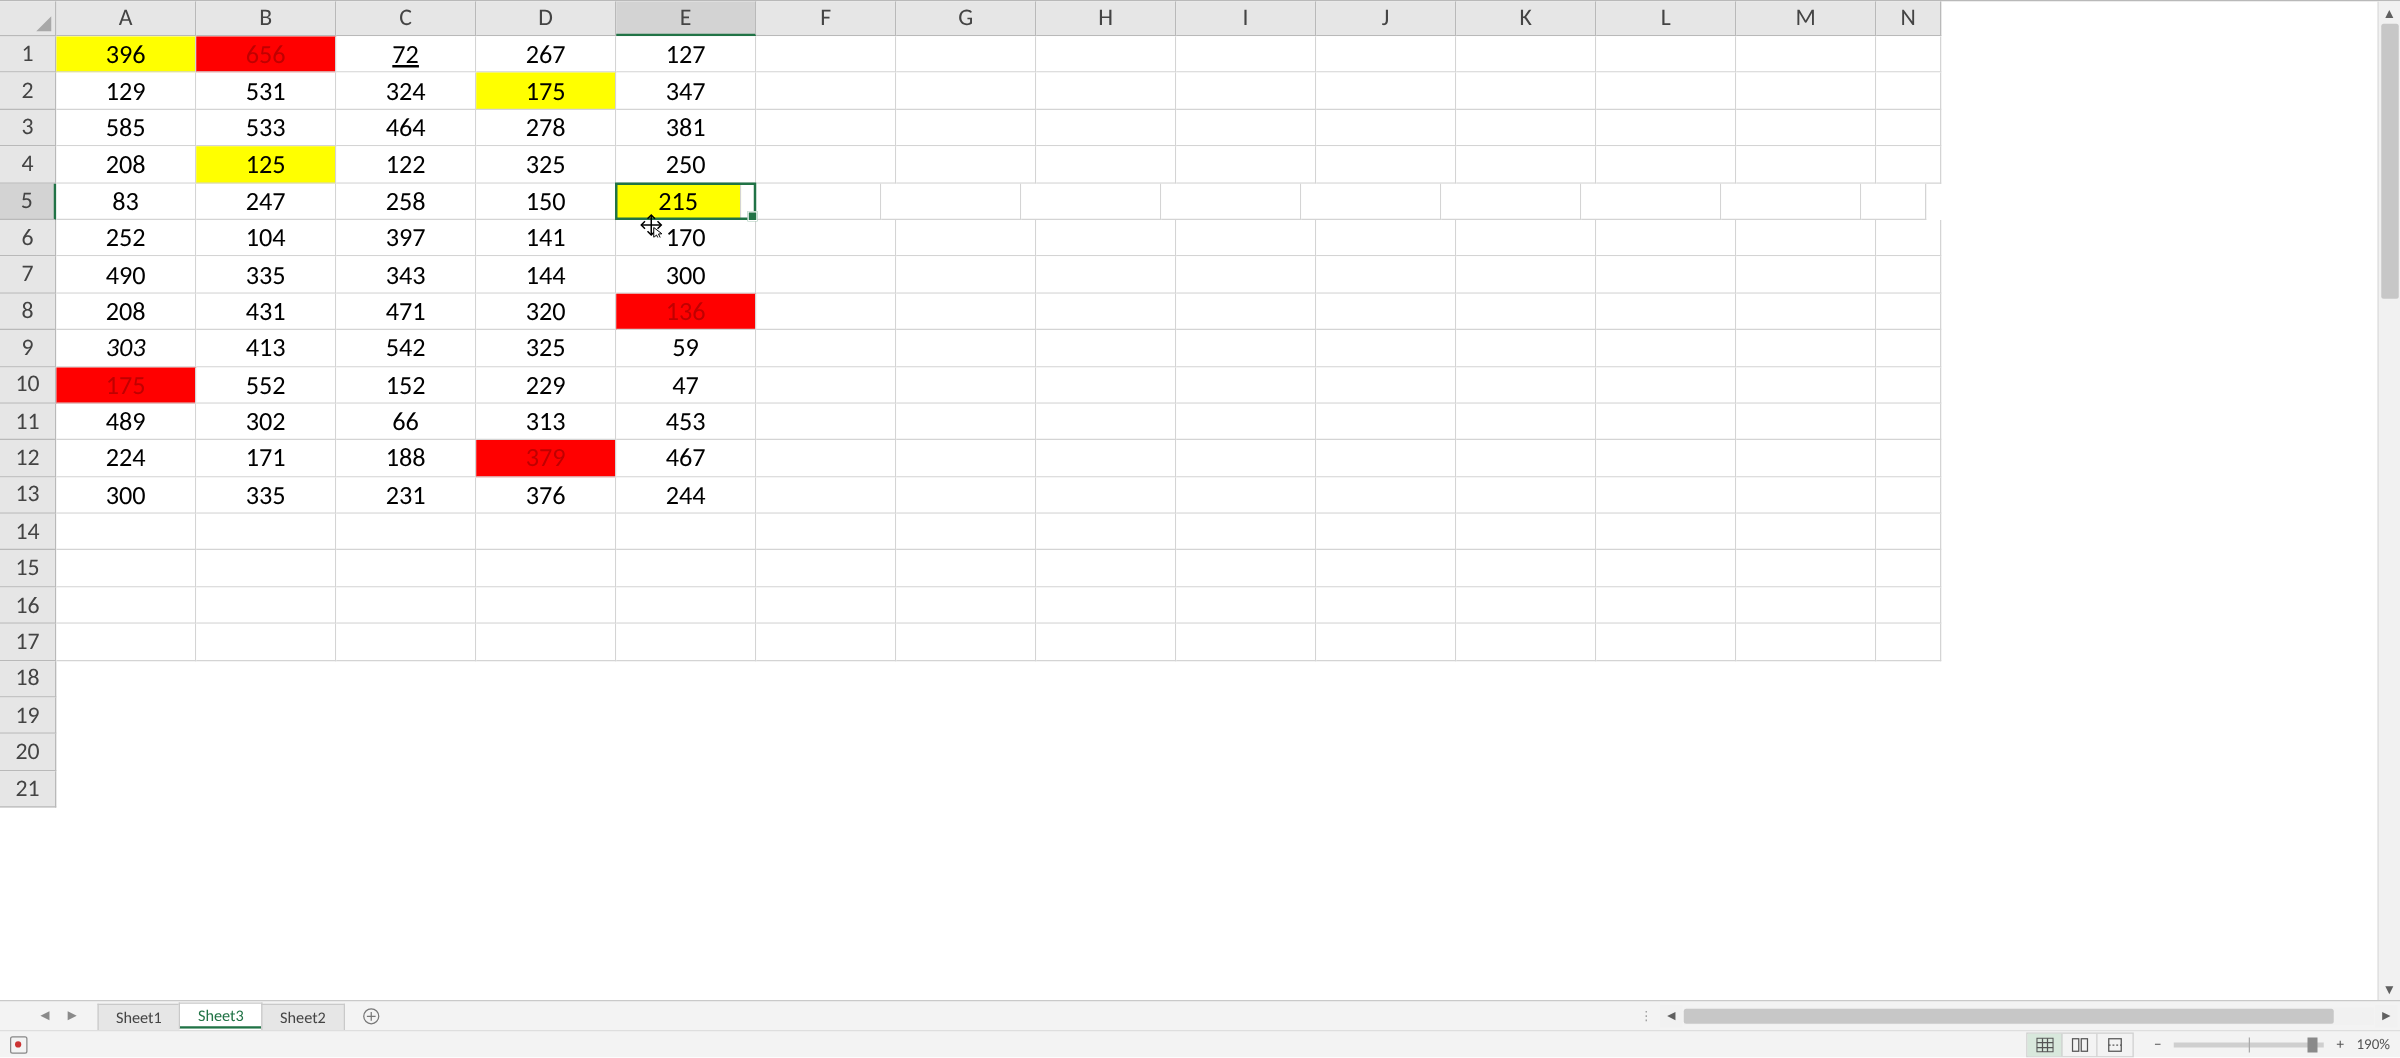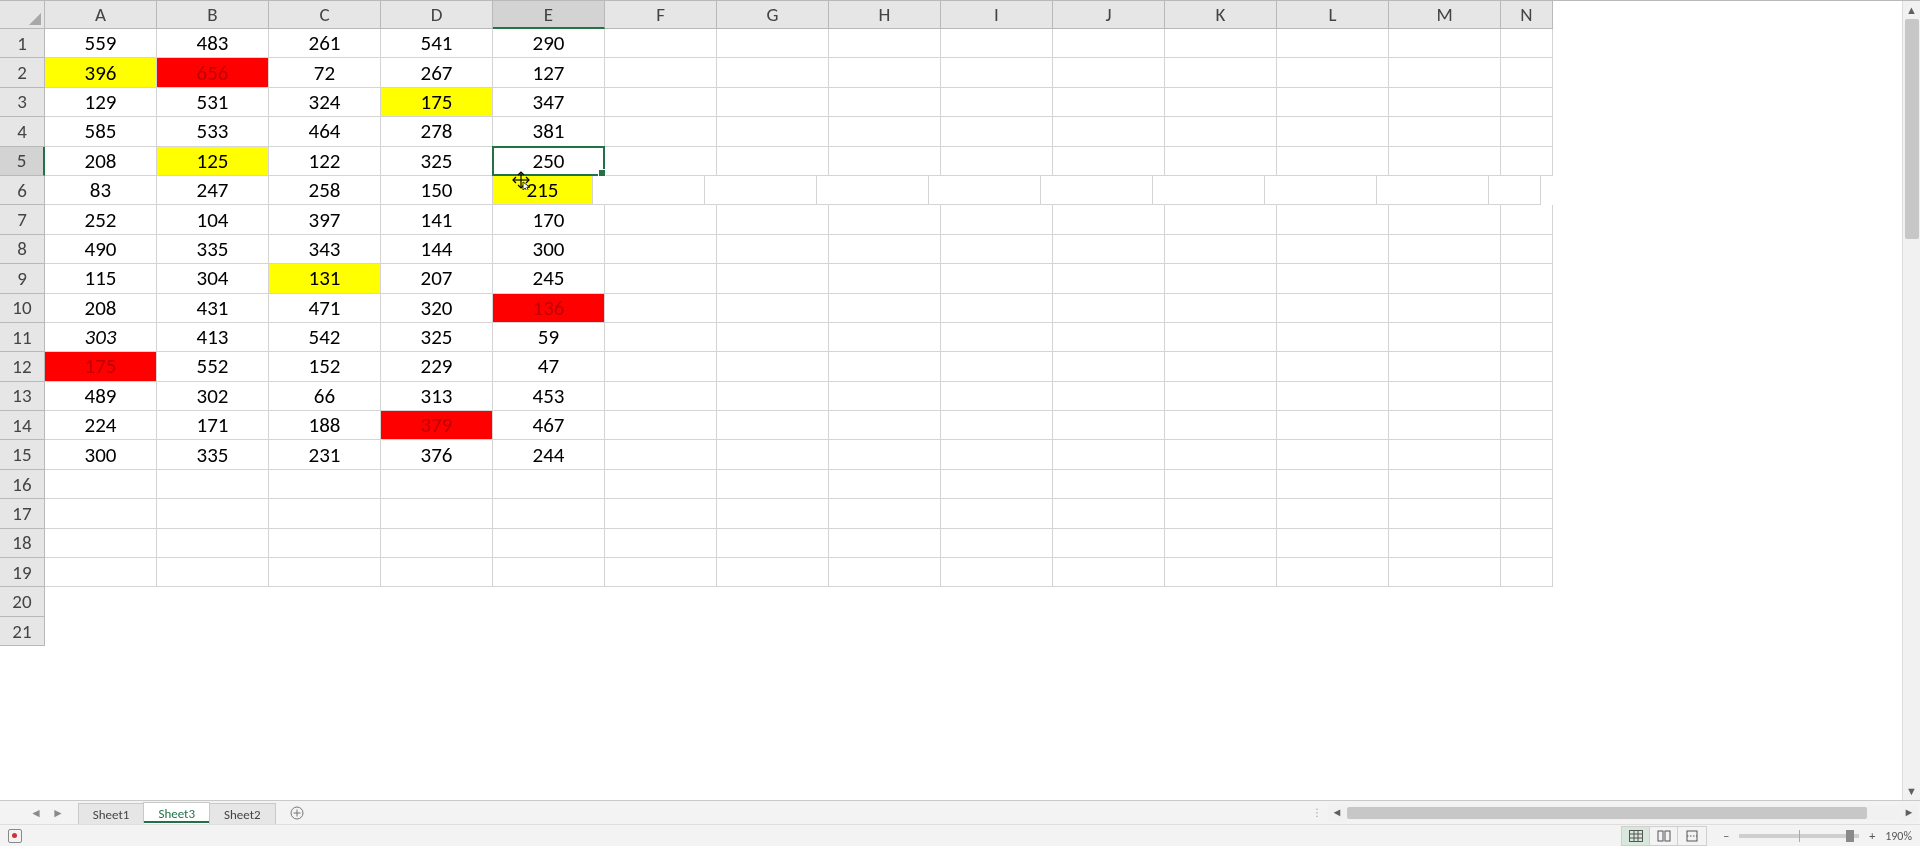--- a/index.html
+++ b/index.html
@@ -185,40 +185,24 @@
           <div class="row-head">15</div>
           <div class="row-head">16</div>
           <div class="row-head">17</div>
           <div class="row-head">18</div>
           <div class="row-head">19</div>
           <div class="row-head">20</div>
           <div class="row-head">21</div>
         </div>
       <div class="cells" id="cells">
 
-        <div class="row">
-            <div class="cell" style="width: 112px;">559</div>
-            <div class="cell" style="width: 112px;">483</div>
-            <div class="cell" style="width: 112px;">261</div>
-            <div class="cell" style="width: 112px;">541</div>
-            <div class="cell" style="width: 112px;">290</div>
-            <div class="cell" style="width: 112px;"></div>
-            <div class="cell" style="width: 112px;"></div>
-            <div class="cell" style="width: 112px;"></div>
-            <div class="cell" style="width: 112px;"></div>
-            <div class="cell" style="width: 112px;"></div>
-            <div class="cell" style="width: 112px;"></div>
-            <div class="cell" style="width: 112px;"></div>
-            <div class="cell" style="width: 112px;"></div>
-            <div class="cell" style="width: 52px;"></div>
-          </div>
           <div class="row">
             <div class="cell yellow" style="width: 112px;">396</div>
             <div class="cell red" style="width: 112px;">656</div>
-            <div class="cell" style="width: 112px;">72</div>
+            <div class="cell" style="width: 112px; text-decoration: underline;">72</div>
             <div class="cell" style="width: 112px;">267</div>
             <div class="cell" style="width: 112px;">127</div>
             <div class="cell" style="width: 112px;"></div>
             <div class="cell" style="width: 112px;"></div>
             <div class="cell" style="width: 112px;"></div>
             <div class="cell" style="width: 112px;"></div>
             <div class="cell" style="width: 112px;"></div>
             <div class="cell" style="width: 112px;"></div>
             <div class="cell" style="width: 112px;"></div>
             <div class="cell" style="width: 112px;"></div>
@@ -303,36 +287,20 @@
             <div class="cell" style="width: 112px;"></div>
             <div class="cell" style="width: 112px;"></div>
             <div class="cell" style="width: 52px;"></div>
           </div>
           <div class="row">
             <div class="cell" style="width: 112px;">490</div>
             <div class="cell" style="width: 112px;">335</div>
             <div class="cell" style="width: 112px;">343</div>
             <div class="cell" style="width: 112px;">144</div>
             <div class="cell" style="width: 112px;">300</div>
-            <div class="cell" style="width: 112px;"></div>
-            <div class="cell" style="width: 112px;"></div>
-            <div class="cell" style="width: 112px;"></div>
-            <div class="cell" style="width: 112px;"></div>
-            <div class="cell" style="width: 112px;"></div>
-            <div class="cell" style="width: 112px;"></div>
-            <div class="cell" style="width: 112px;"></div>
-            <div class="cell" style="width: 112px;"></div>
-            <div class="cell" style="width: 52px;"></div>
-          </div>
-          <div class="row">
-            <div class="cell" style="width: 112px;">115</div>
-            <div class="cell" style="width: 112px;">304</div>
-            <div class="cell yellow" style="width: 112px;">131</div>
-            <div class="cell" style="width: 112px;">207</div>
-            <div class="cell" style="width: 112px;">245</div>
             <div class="cell" style="width: 112px;"></div>
             <div class="cell" style="width: 112px;"></div>
             <div class="cell" style="width: 112px;"></div>
             <div class="cell" style="width: 112px;"></div>
             <div class="cell" style="width: 112px;"></div>
             <div class="cell" style="width: 112px;"></div>
             <div class="cell" style="width: 112px;"></div>
             <div class="cell" style="width: 112px;"></div>
             <div class="cell" style="width: 52px;"></div>
           </div>

